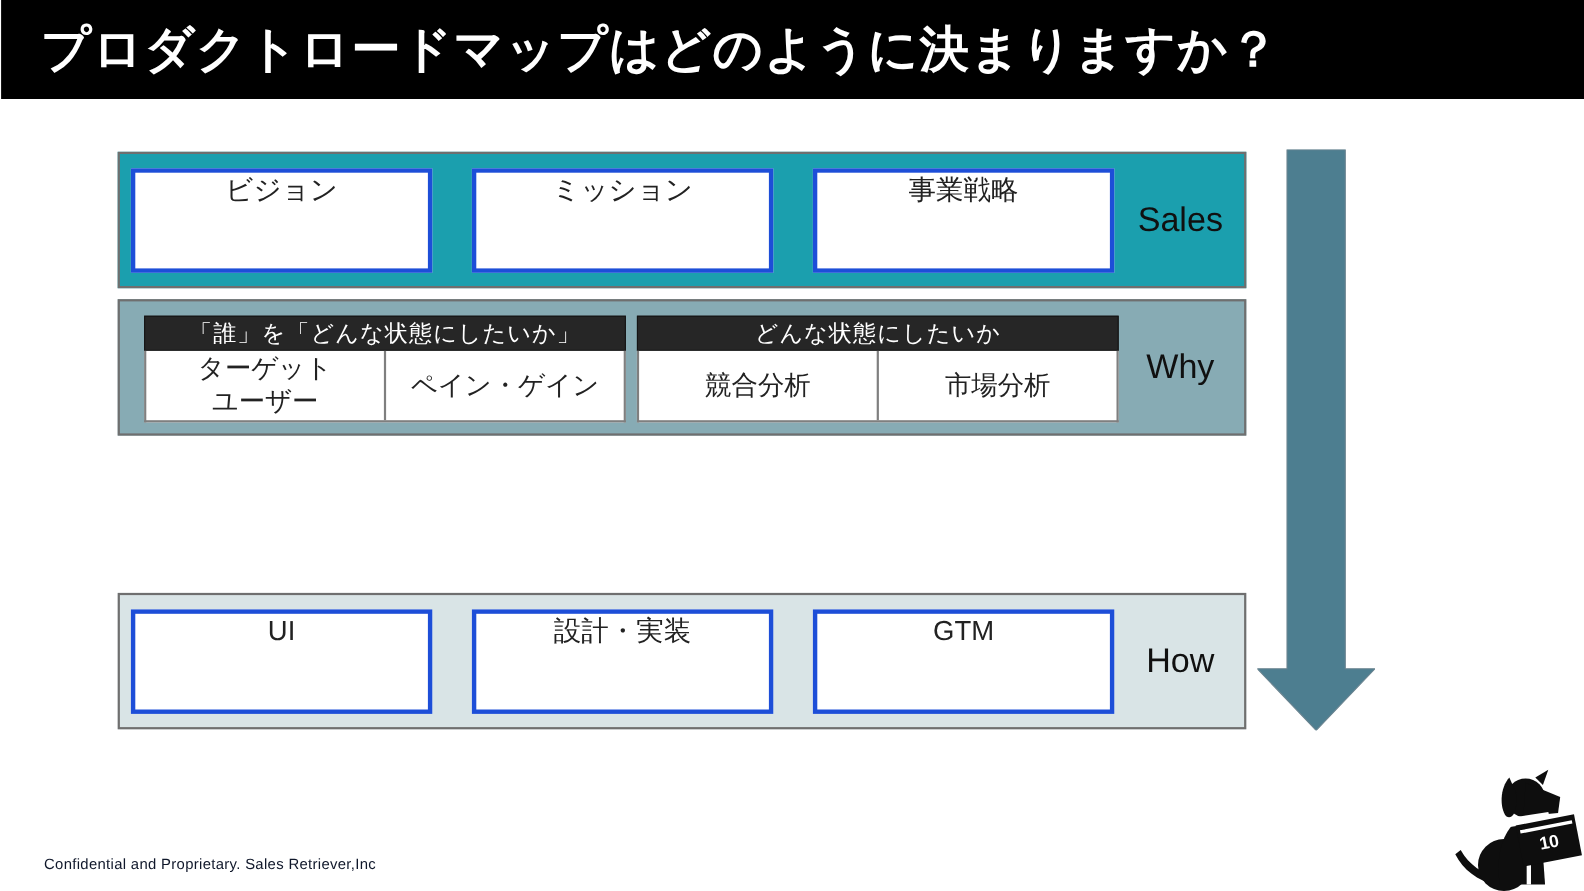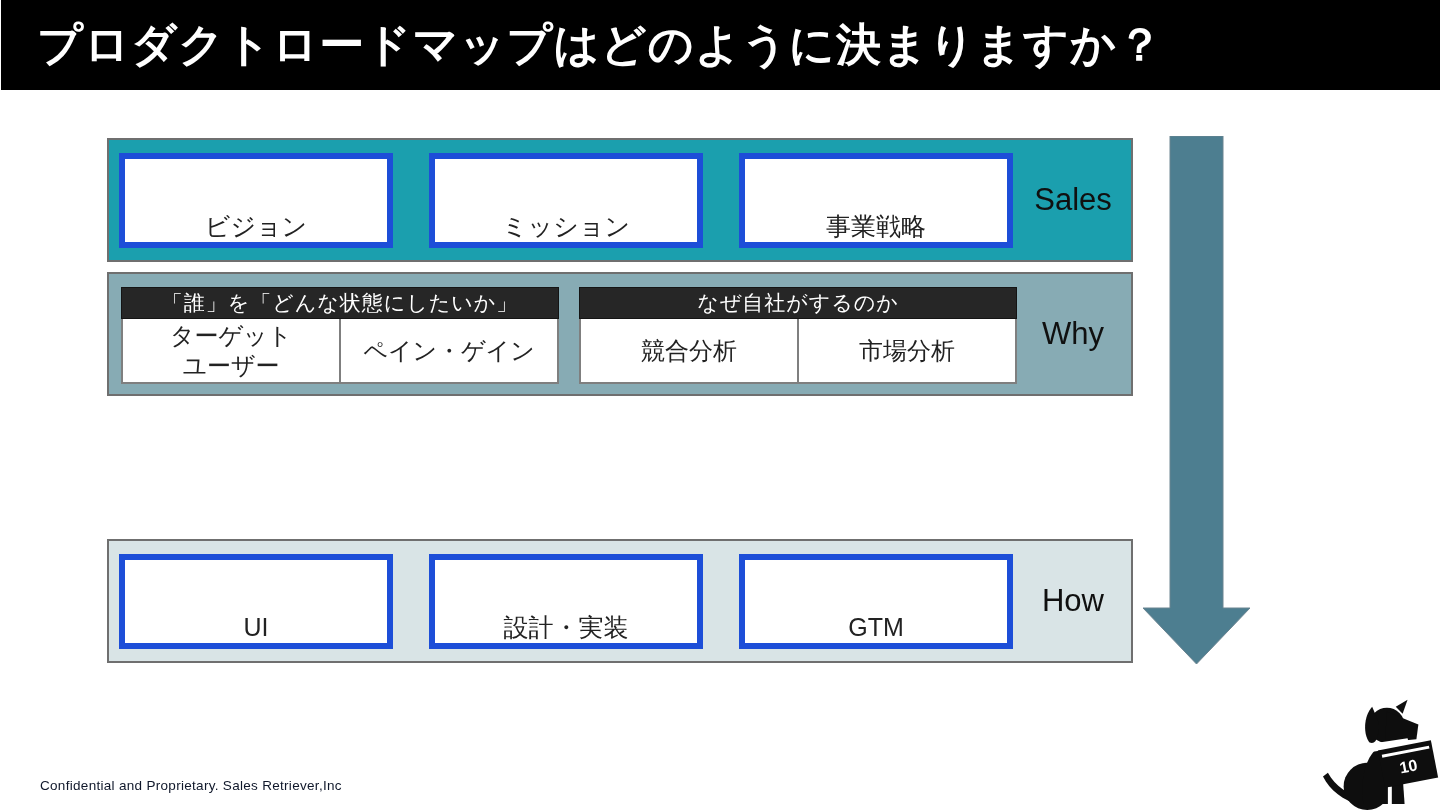--- a/index.html
+++ b/index.html
@@ -19,33 +19,33 @@
   .row{
     position:absolute;left:107px;width:1026px;height:124px;
     border:2px solid #6f6f6f;box-sizing:border-box;
   }
   .row-core{top:138px;background:#1b9fae;}
   .row-why {top:272px;background:#87abb4;}
   .row-what{top:406px;background:#b3c8cd;}
   .row-how {top:539px;background:#d9e4e6;padding-left:21px;}
   .box{
     position:absolute;top:13px;height:95px;width:274px;background:#ffffff;
-    border:6px solid #1d4ed8;box-sizing:border-box;
-    display:flex;align-items:flex-end;justify-content:center;text-align:center;
+    border:4px solid #1d4ed8;box-sizing:border-box;
+    display:flex;align-items:flex-start;justify-content:center;text-align:center;
   }
   .box .box-label{font-size:25px;color:#222222;white-space:pre-line;line-height:1.3;}
   .pos0{left:10px}.pos1{left:320px}.pos2{left:630px}
   .row-label{
     position:absolute;left:906px;top:0;width:116px;height:100%;
     display:flex;align-items:center;justify-content:center;
     font-size:31px;color:#101010;
   }
   
   .group{position:absolute;top:13px;height:97px;width:438px;display:flex;flex-direction:column;}
-  .g0{left:12px}.g1{left:470px}
+  .g0{left:22px}.g1{left:470px}
   .group-header{
     height:32px;flex:0 0 32px;background:#262626;color:#ffffff;
     display:flex;align-items:center;justify-content:center;
     font-size:21px;letter-spacing:1px;box-sizing:border-box;border:1px solid #141414;
   }
   .group-cells{
     flex:1;display:flex;background:#ffffff;border:2px solid #7f7f7f;border-top:none;box-sizing:border-box;
   }
   .cell{
     flex:1;display:flex;align-items:center;justify-content:center;
@@ -94,21 +94,21 @@
   <section class="row row-why">
     <div class="group g0">
       <div class="group-header">「誰」を「どんな状態にしたいか」</div>
       <div class="group-cells">
         <div class="cell">ターゲット
 ユーザー</div>
         <div class="cell">ペイン・ゲイン</div>
       </div>
     </div>
     <div class="group g1">
-      <div class="group-header">なぜ自社がするのか</div>
+      <div class="group-header">どんな状態にしたいか</div>
       <div class="group-cells">
         <div class="cell">競合分析</div>
         <div class="cell">市場分析</div>
       </div>
     </div>
     <div class="row-label">Why</div>
   </section>
 
 
   <section class="row row-how">

